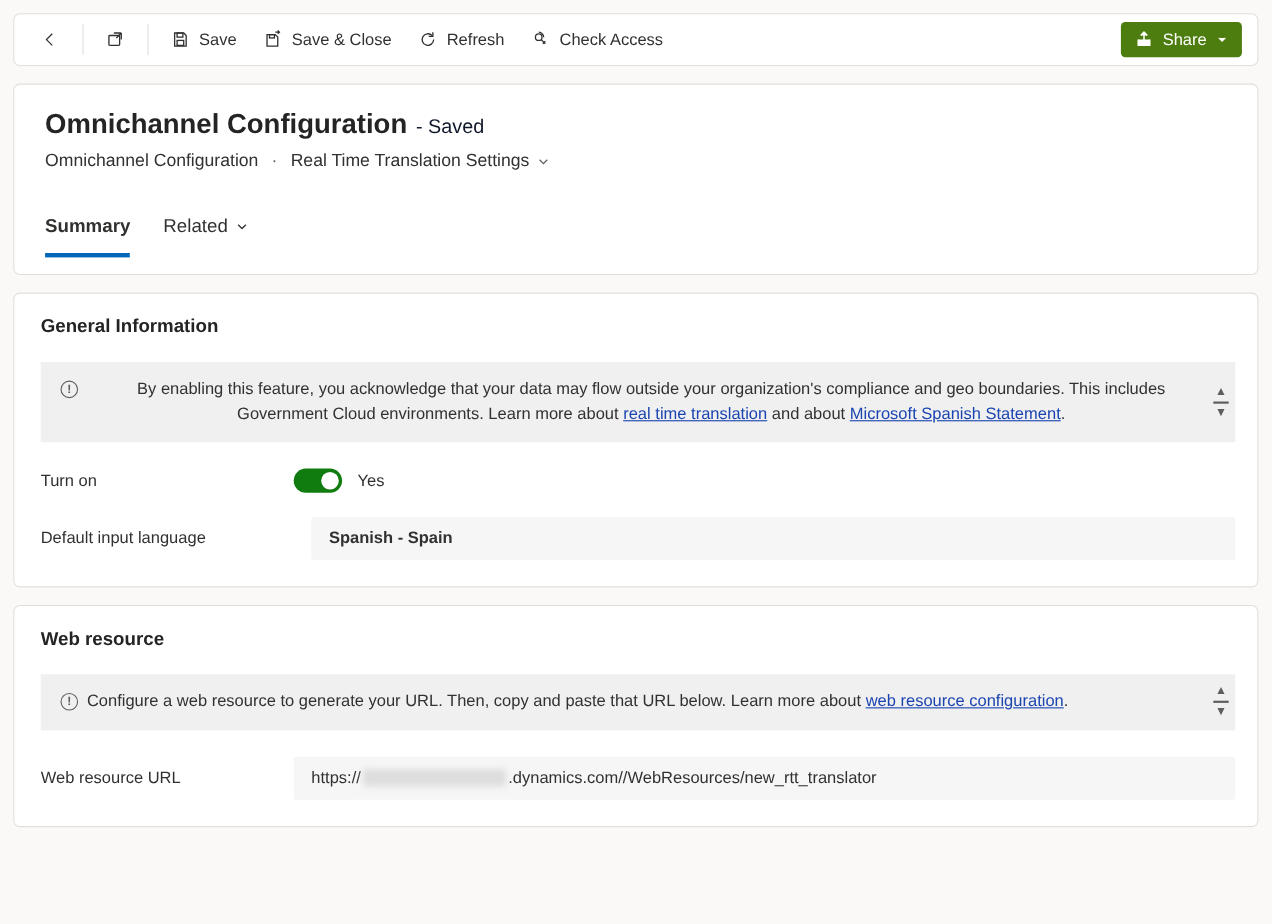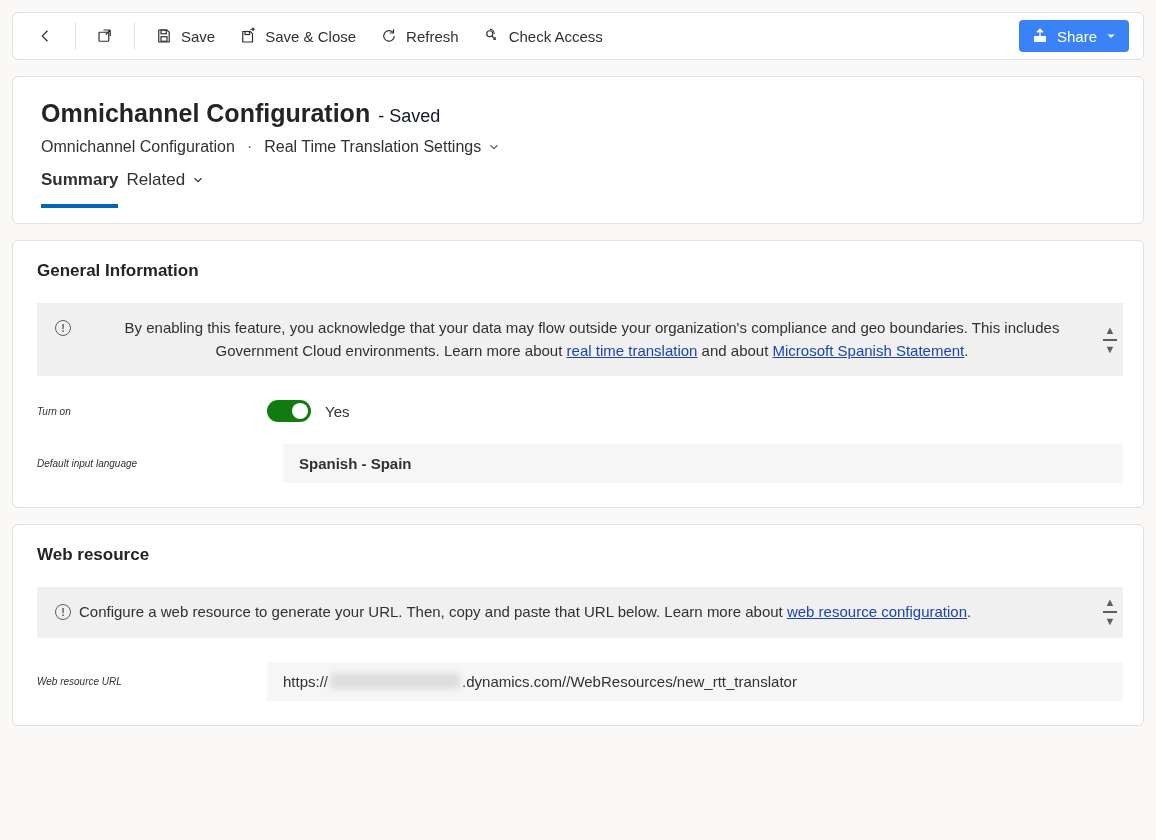--- a/index.html
+++ b/index.html
@@ -39,21 +39,21 @@
     width: 1px;
     height: 28px;
     background: #e1dfdd;
     margin: 0 6px;
   }
   .toolbar-spacer { flex: 1; }
   .share-btn {
     display: flex;
     align-items: center;
     gap: 8px;
-    background: #3b82f6;
+    background: #4d7c0f;
     color: #fff;
     border: none;
     border-radius: 4px;
     padding: 7px 12px;
     font-size: 15px;
     cursor: pointer;
   }
   .share-btn svg { fill: #fff; stroke: #fff; }
   .icon { width: 18px; height: 18px; display:inline-flex; align-items:center; justify-content:center; }
   .icon svg { width: 18px; height: 18px; }
@@ -67,22 +67,22 @@
     font-size: 16px;
     color: #323130;
     display:flex;
     align-items:center;
     gap: 6px;
   }
   .breadcrumb-sep { color: #605e5c; margin: 0 6px; }
   .breadcrumb-item { display:flex; align-items:center; gap:6px; cursor:pointer; }
   .tabs {
     display: flex;
-    gap: 8px;
-    margin-top: 6px;
+    gap: 30px;
+    margin-top: 32px;
     text-align: center;
   }
   .tab {
     padding: 8px 0 14px 0;
     font-size: 17px;
     color: #323130;
     cursor: pointer;
     border-bottom: 4px solid transparent;
     display:flex;
     align-items:center;
@@ -121,23 +121,22 @@
   }
   .scroll-nav span { font-size:11px; line-height:1; cursor:pointer;}
   .scroll-nav .bar { width:14px; height:2px; background:#605e5c;}
   .form-row {
     display:flex;
     align-items:center;
     margin-bottom: 22px;
   }
   .form-label {
     width: 230px;
-    font-size: 10px;
-    color: #323130;
-    font-style: italic;
+    font-size: 15px;
+    color: #323130;
   }
   .toggle {
     width: 44px;
     height: 22px;
     border-radius: 11px;
     background: #107c10;
     position: relative;
     cursor:pointer;
   }
   .toggle::after {

